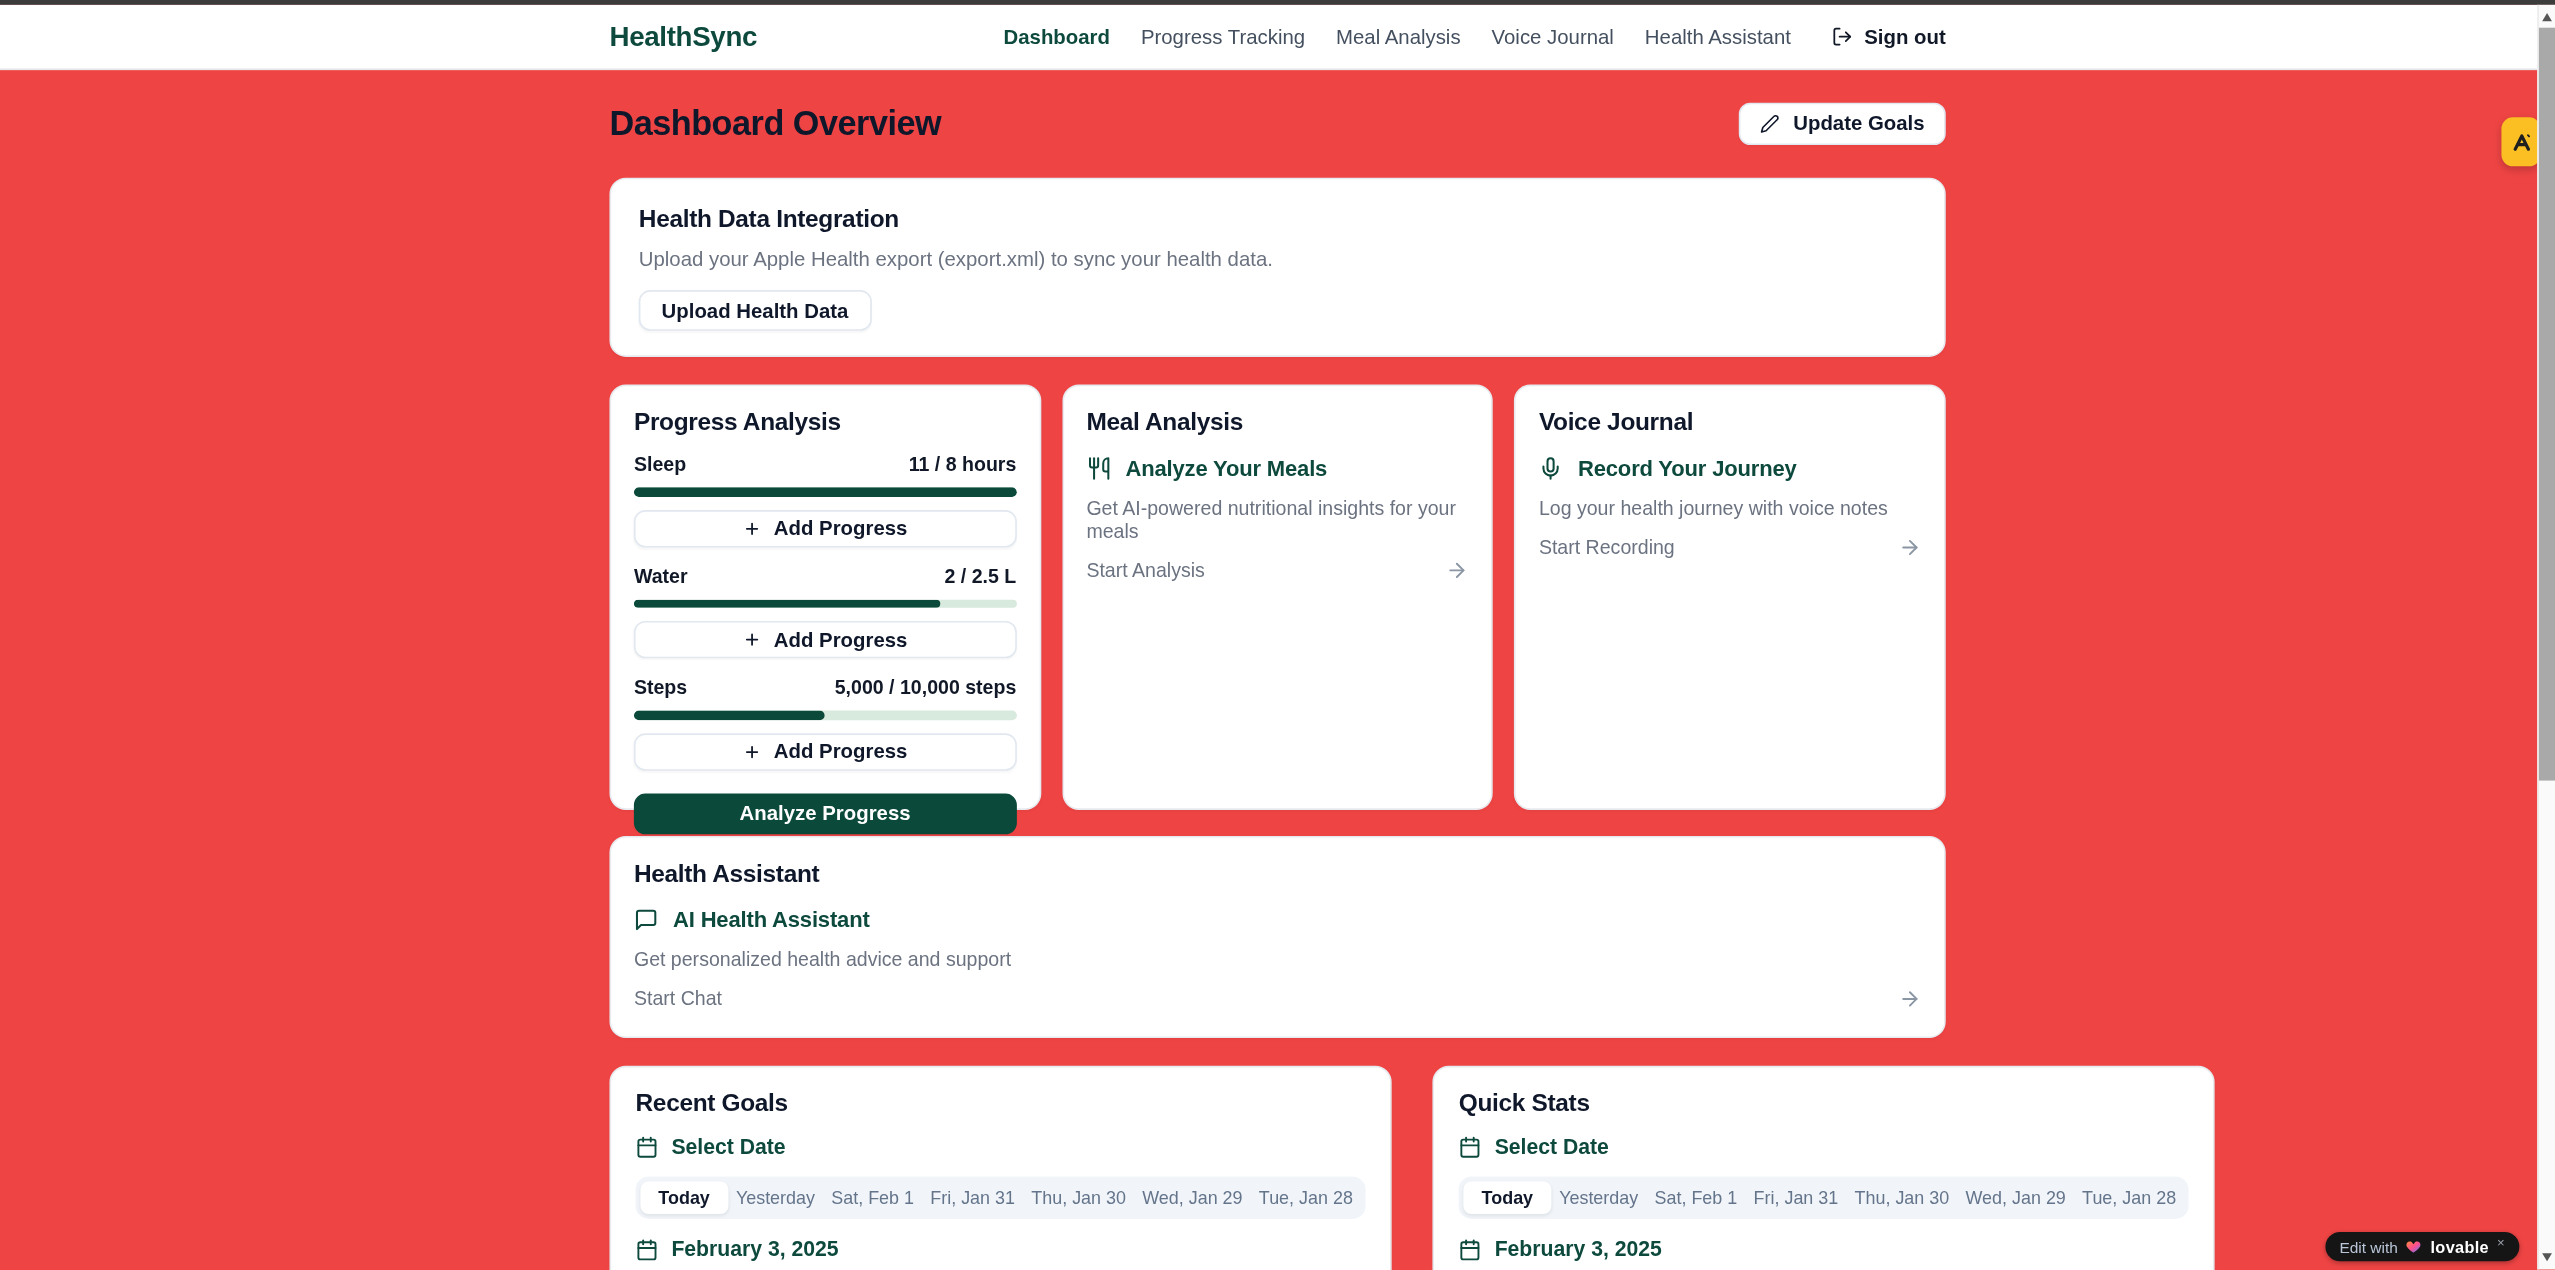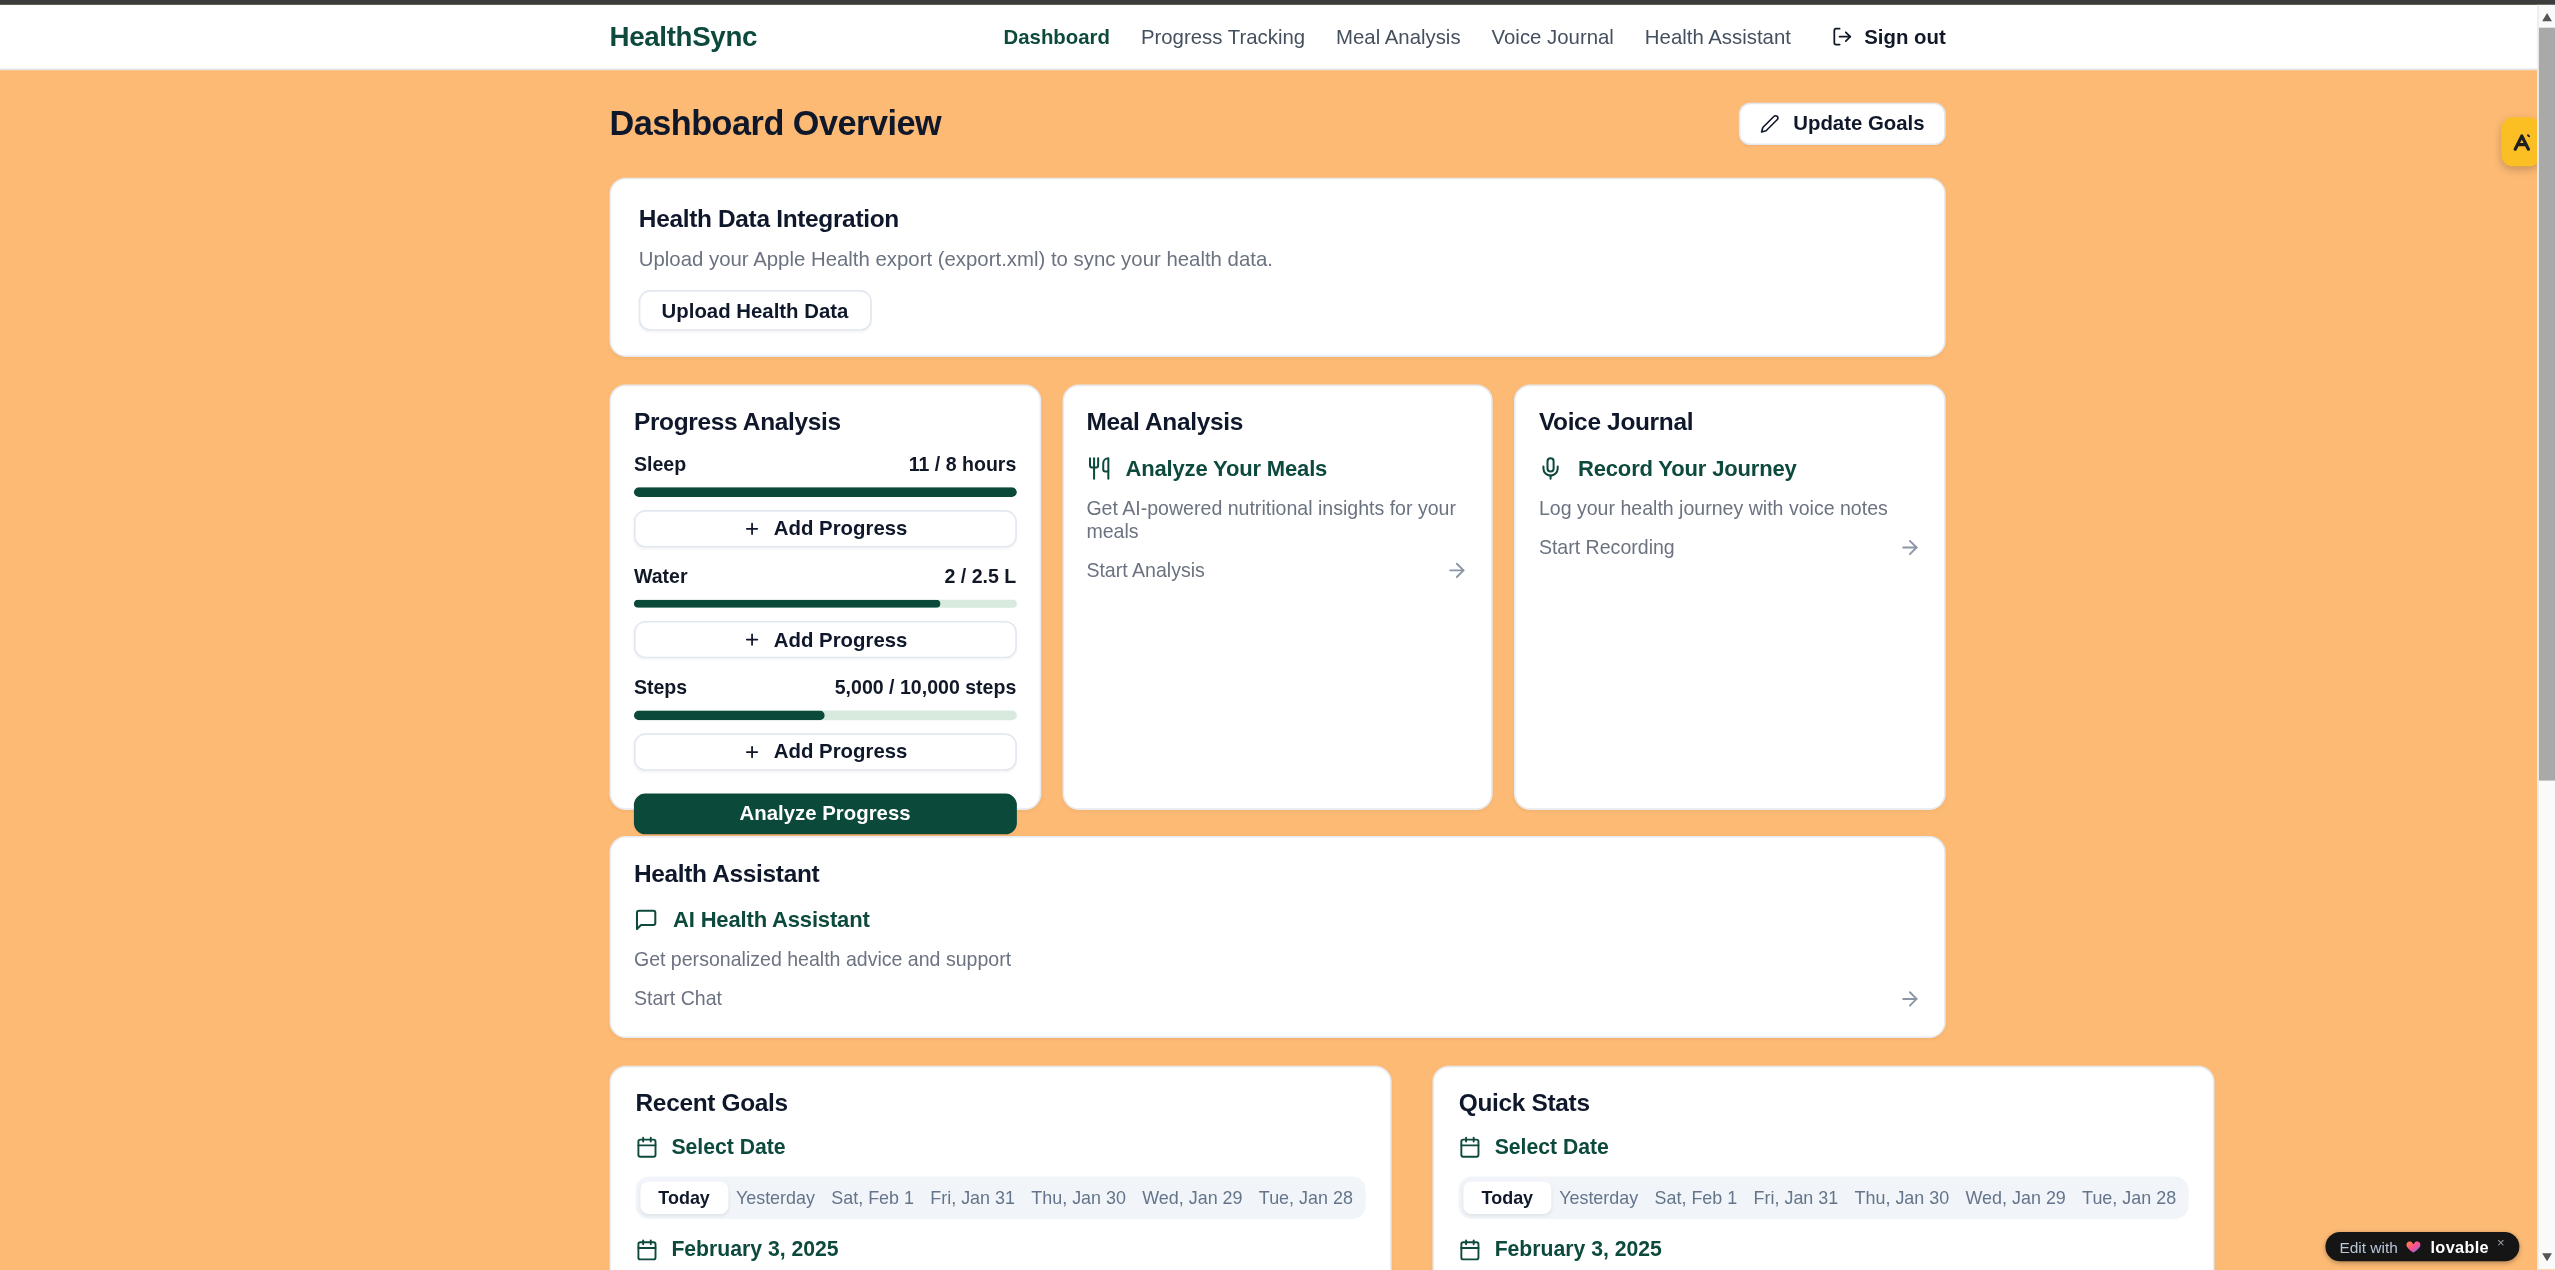--- a/index.html
+++ b/index.html
@@ -1,18 +1,18 @@
 <!DOCTYPE html>
 <html><head>
 <meta charset="utf-8">
 <style>
   * { margin:0; padding:0; box-sizing:border-box; }
   html,body { background:#e9edf1; }
   .viewport {
-    position:relative; width:2555px; height:1270px; overflow:hidden; background:#fdba74;
+    position:relative; width:2555px; height:1270px; overflow:hidden; background:#ef4444;
     font-family:"Liberation Sans","DejaVu Sans",sans-serif;
   }
   .scale-wrap {
     position:absolute; top:0; left:0; width:1568px; height:779px;
     transform:scale(1.6296); transform-origin:top left;
   }
   .top-strip { height:3px; background:#3c3c3c; width:100%; }
 
   
   .app-header {

